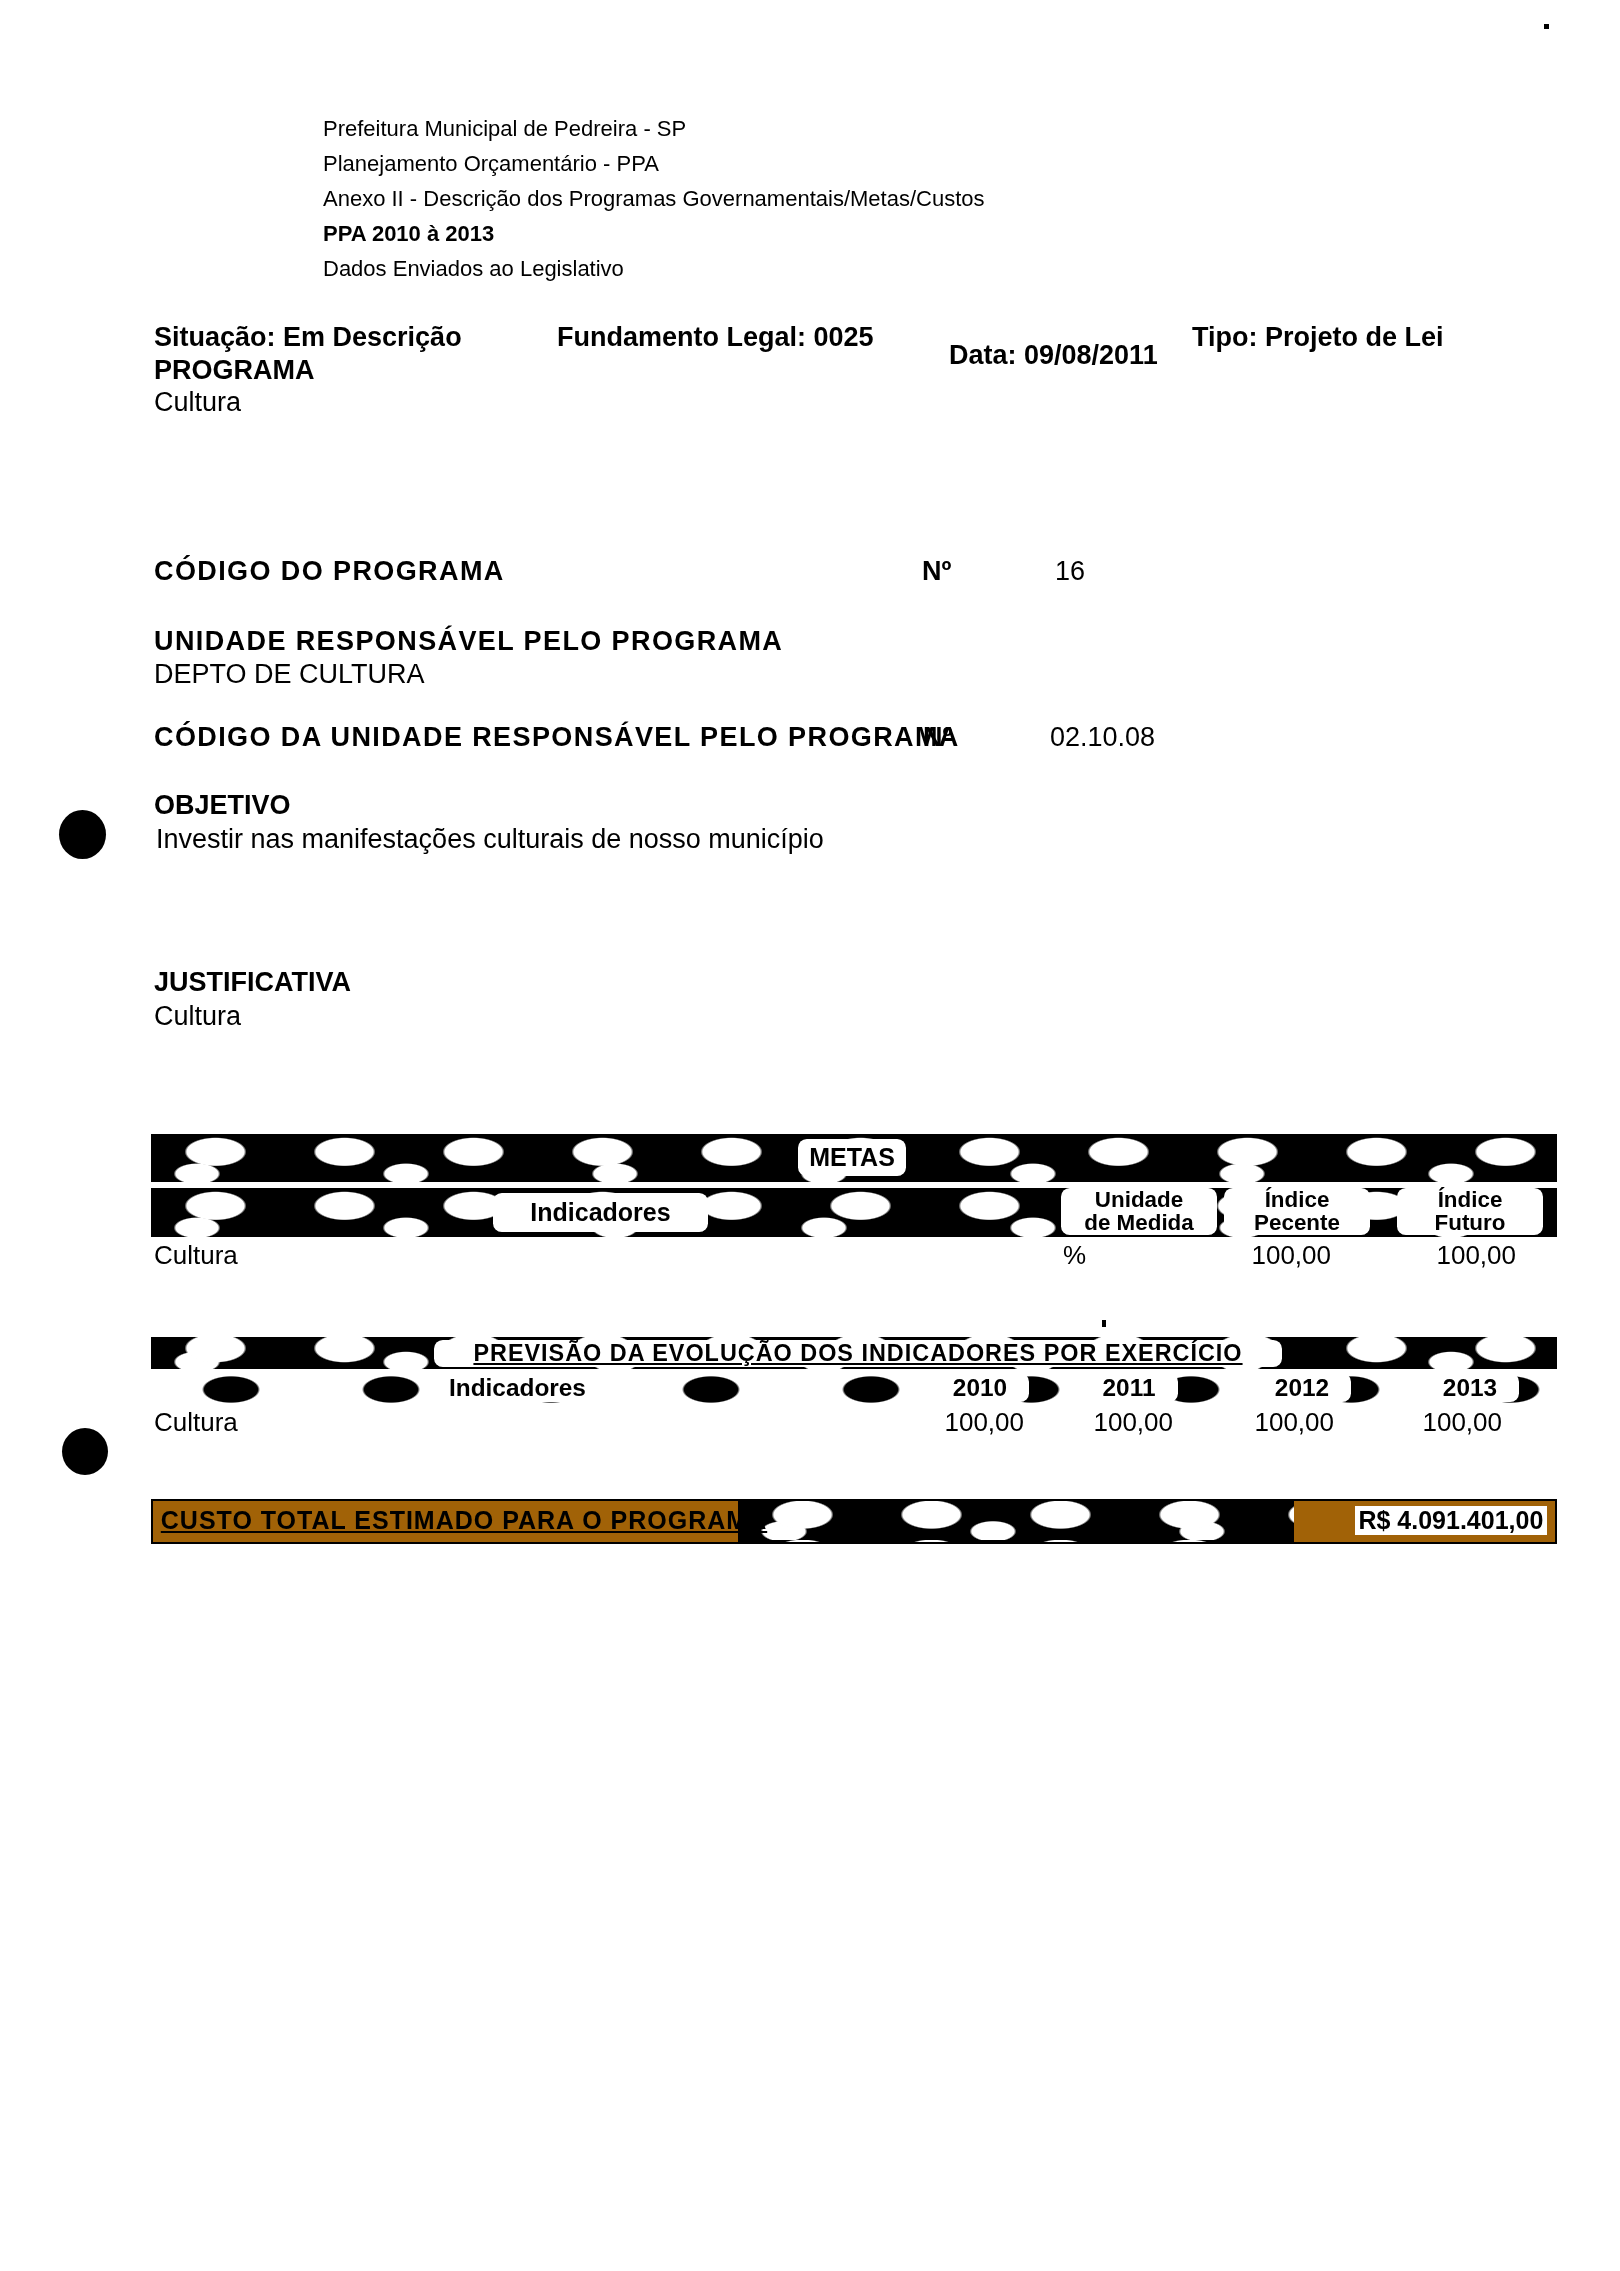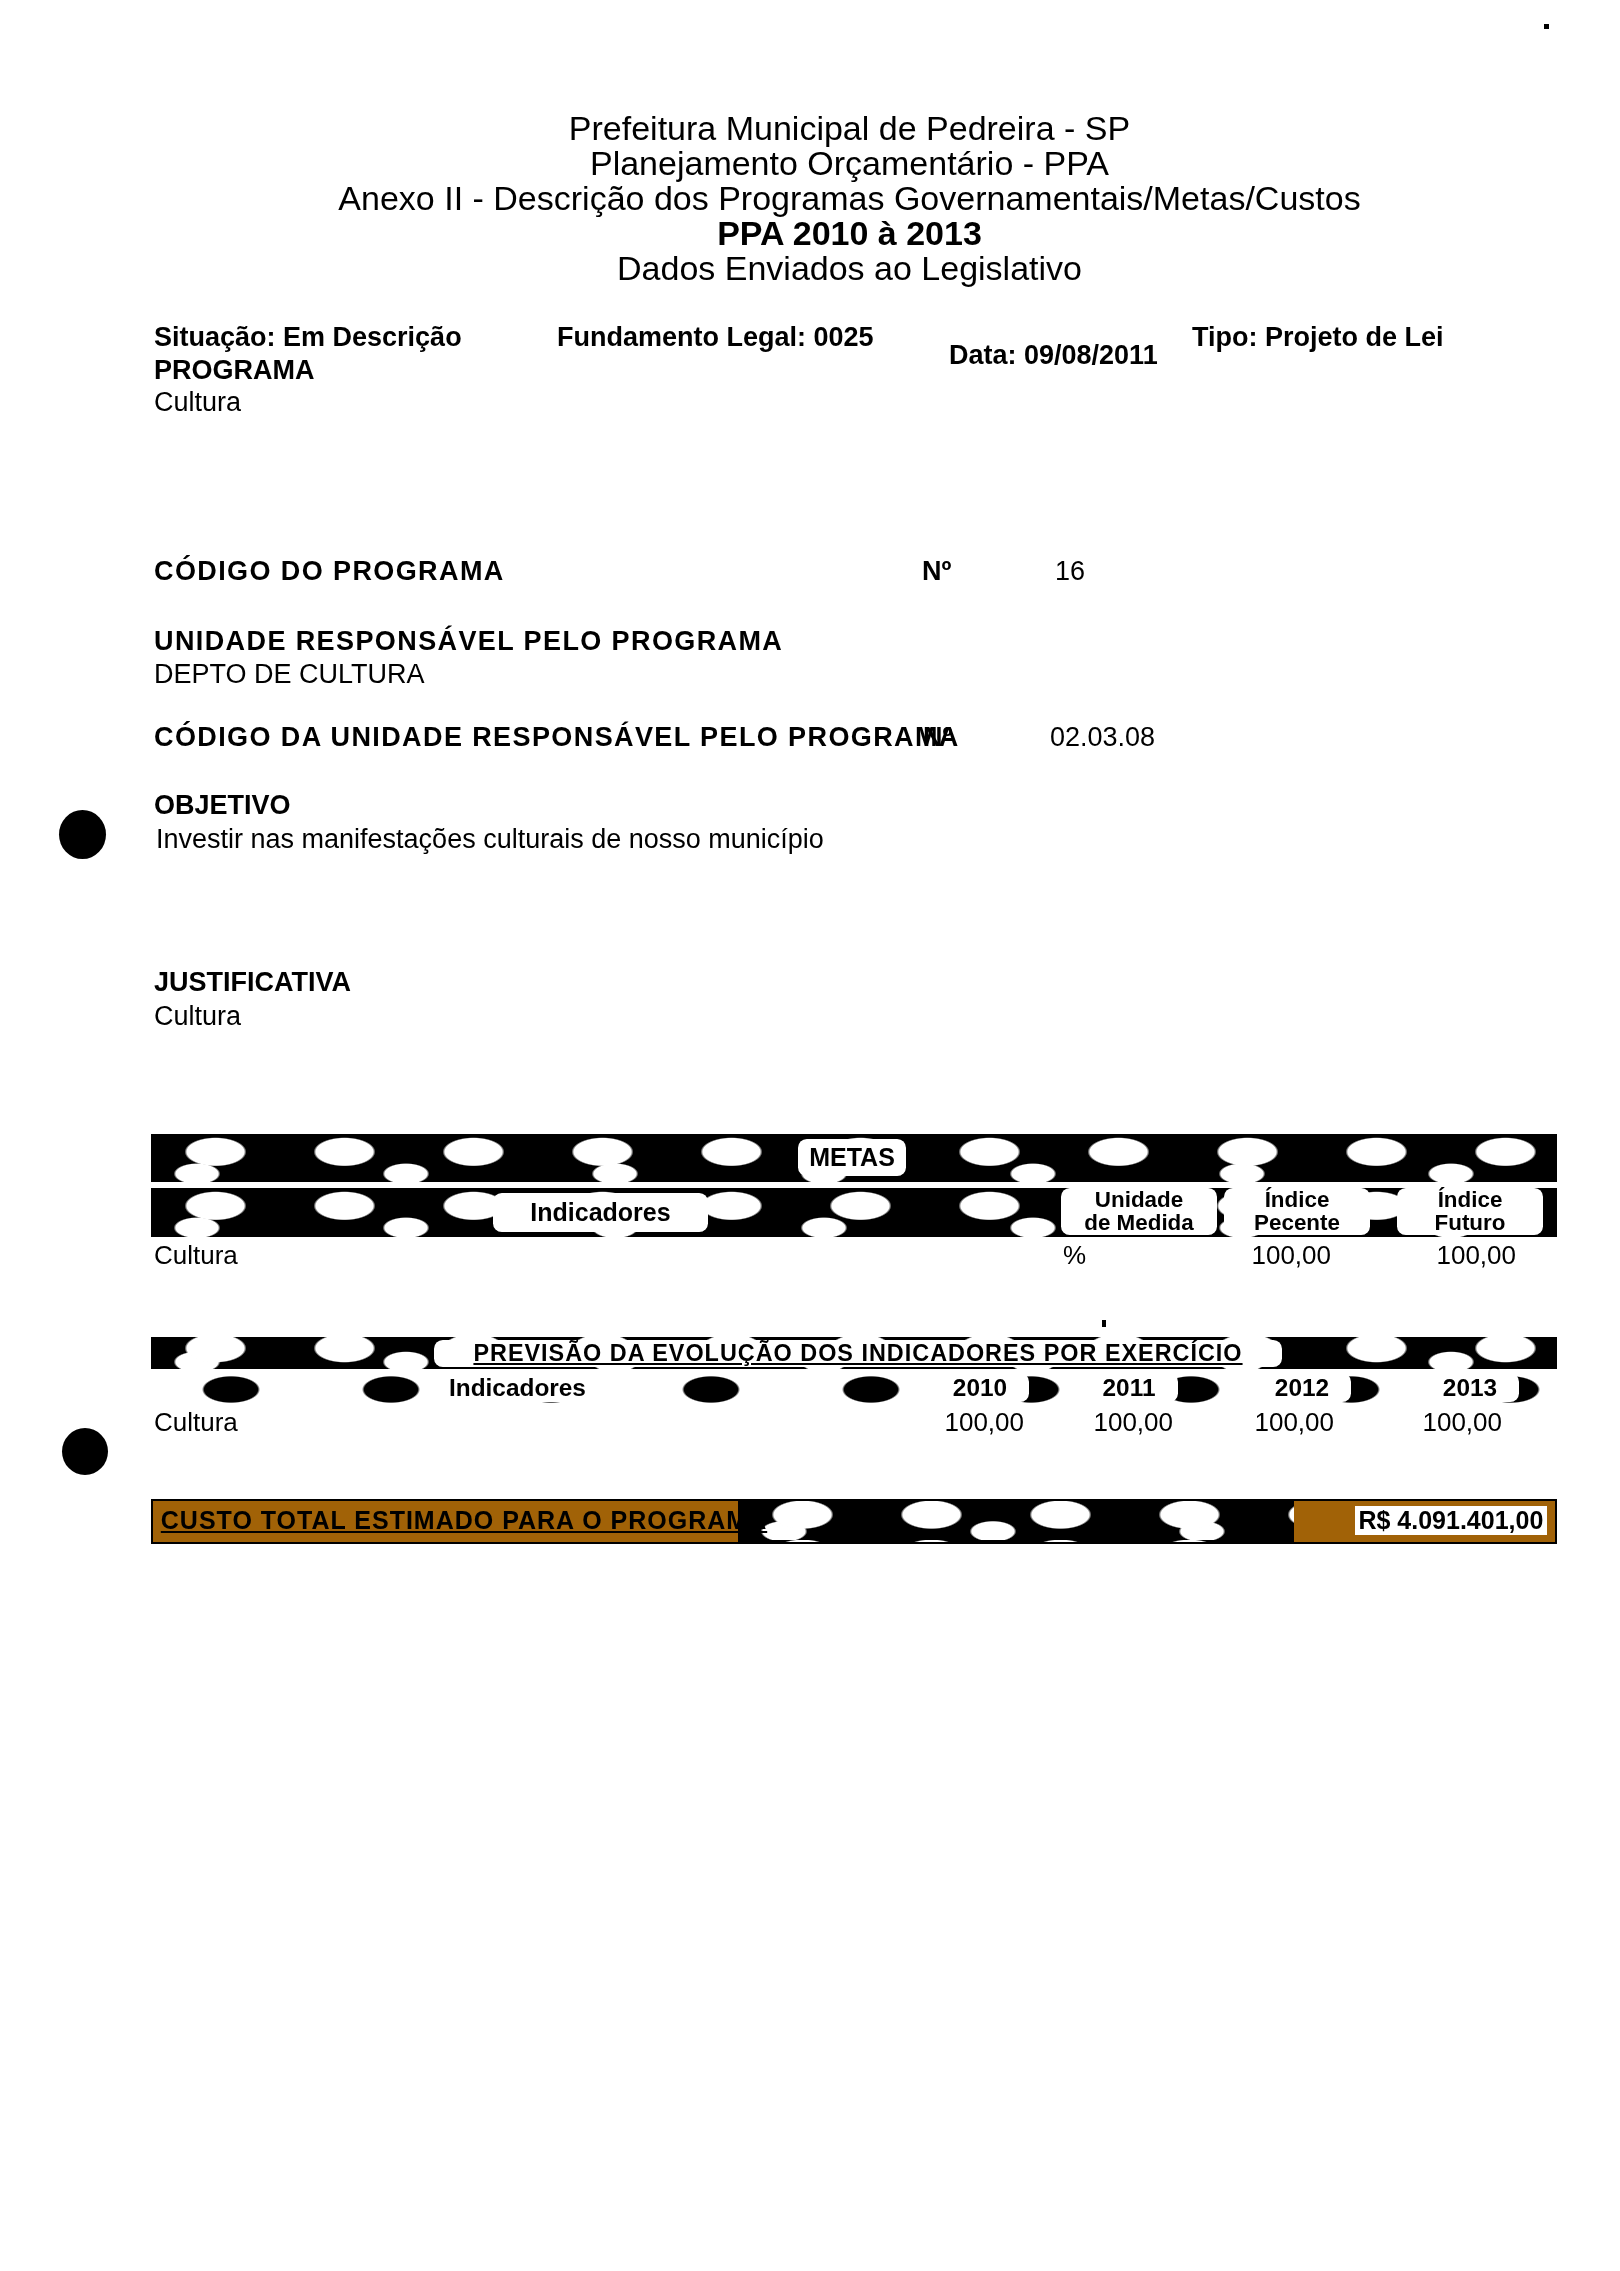--- a/index.html
+++ b/index.html
@@ -13,21 +13,21 @@
     font-family:"Liberation Sans", sans-serif;
     overflow:hidden;
   }
   .abs { position:absolute; }
   .b { font-weight:bold; }
   .t28 { font-size:27px; line-height:31px; }
   .t27 { font-size:26px; line-height:30px; }
   .ls  { letter-spacing:1.4px; }
   .header-block {
     position:absolute; left:323px; top:111px; width:1053px;
-    text-align:center; font-size:34px; line-height:35px;
+    text-align:left; font-size:22px; line-height:35px;
   }
   .pre { white-space:pre-line; }
   
   .band-dark {
     background-color:#000;
     background-image:
       radial-gradient(ellipse 31px 14.6px at 50% 35%, #fff 92%, rgba(255,255,255,0) 100%),
       radial-gradient(ellipse 23.4px 10.7px at 22% 78%, #fff 90%, rgba(255,255,255,0) 100%);
     background-size:129px 51px, 209px 51px;
   }
@@ -82,21 +82,21 @@
 
   <div class="abs b t28 ls" style="left:154px; top:556px;">CÓDIGO DO PROGRAMA</div>
   <div class="abs b t28" style="left:922px; top:556px;">Nº</div>
   <div class="abs t28" style="left:1055px; top:556px;">16</div>
 
   <div class="abs b t28 ls" style="left:154px; top:626px;">UNIDADE RESPONSÁVEL PELO PROGRAMA</div>
   <div class="abs t28" style="left:154px; top:659px;">DEPTO DE CULTURA</div>
 
   <div class="abs b t28 ls" style="left:154px; top:722px;">CÓDIGO DA UNIDADE RESPONSÁVEL PELO PROGRAMA</div>
   <div class="abs b t28" style="left:923px; top:722px;">Nº</div>
-  <div class="abs t28" style="left:1050px; top:722px;">02.03.08</div>
+  <div class="abs t28" style="left:1050px; top:722px;">02.10.08</div>
 
   <div class="abs b t28" style="left:154px; top:790px;">OBJETIVO</div>
   <div class="abs t28" style="left:156px; top:824px;">Investir nas manifestações culturais de nosso município</div>
 
   <div class="abs b t28" style="left:154px; top:967px;">JUSTIFICATIVA</div>
   <div class="abs t28" style="left:154px; top:1001px;">Cultura</div>
 
   <div class="abs" style="left:151px; top:1134px; width:1406px; height:102px;">
     <div class="band-dark" style="position:absolute; left:0; top:0; width:100%; height:48px;"></div>
     <div class="sep-line" style="left:0; top:48px; width:100%; height:5.9px;"></div>

